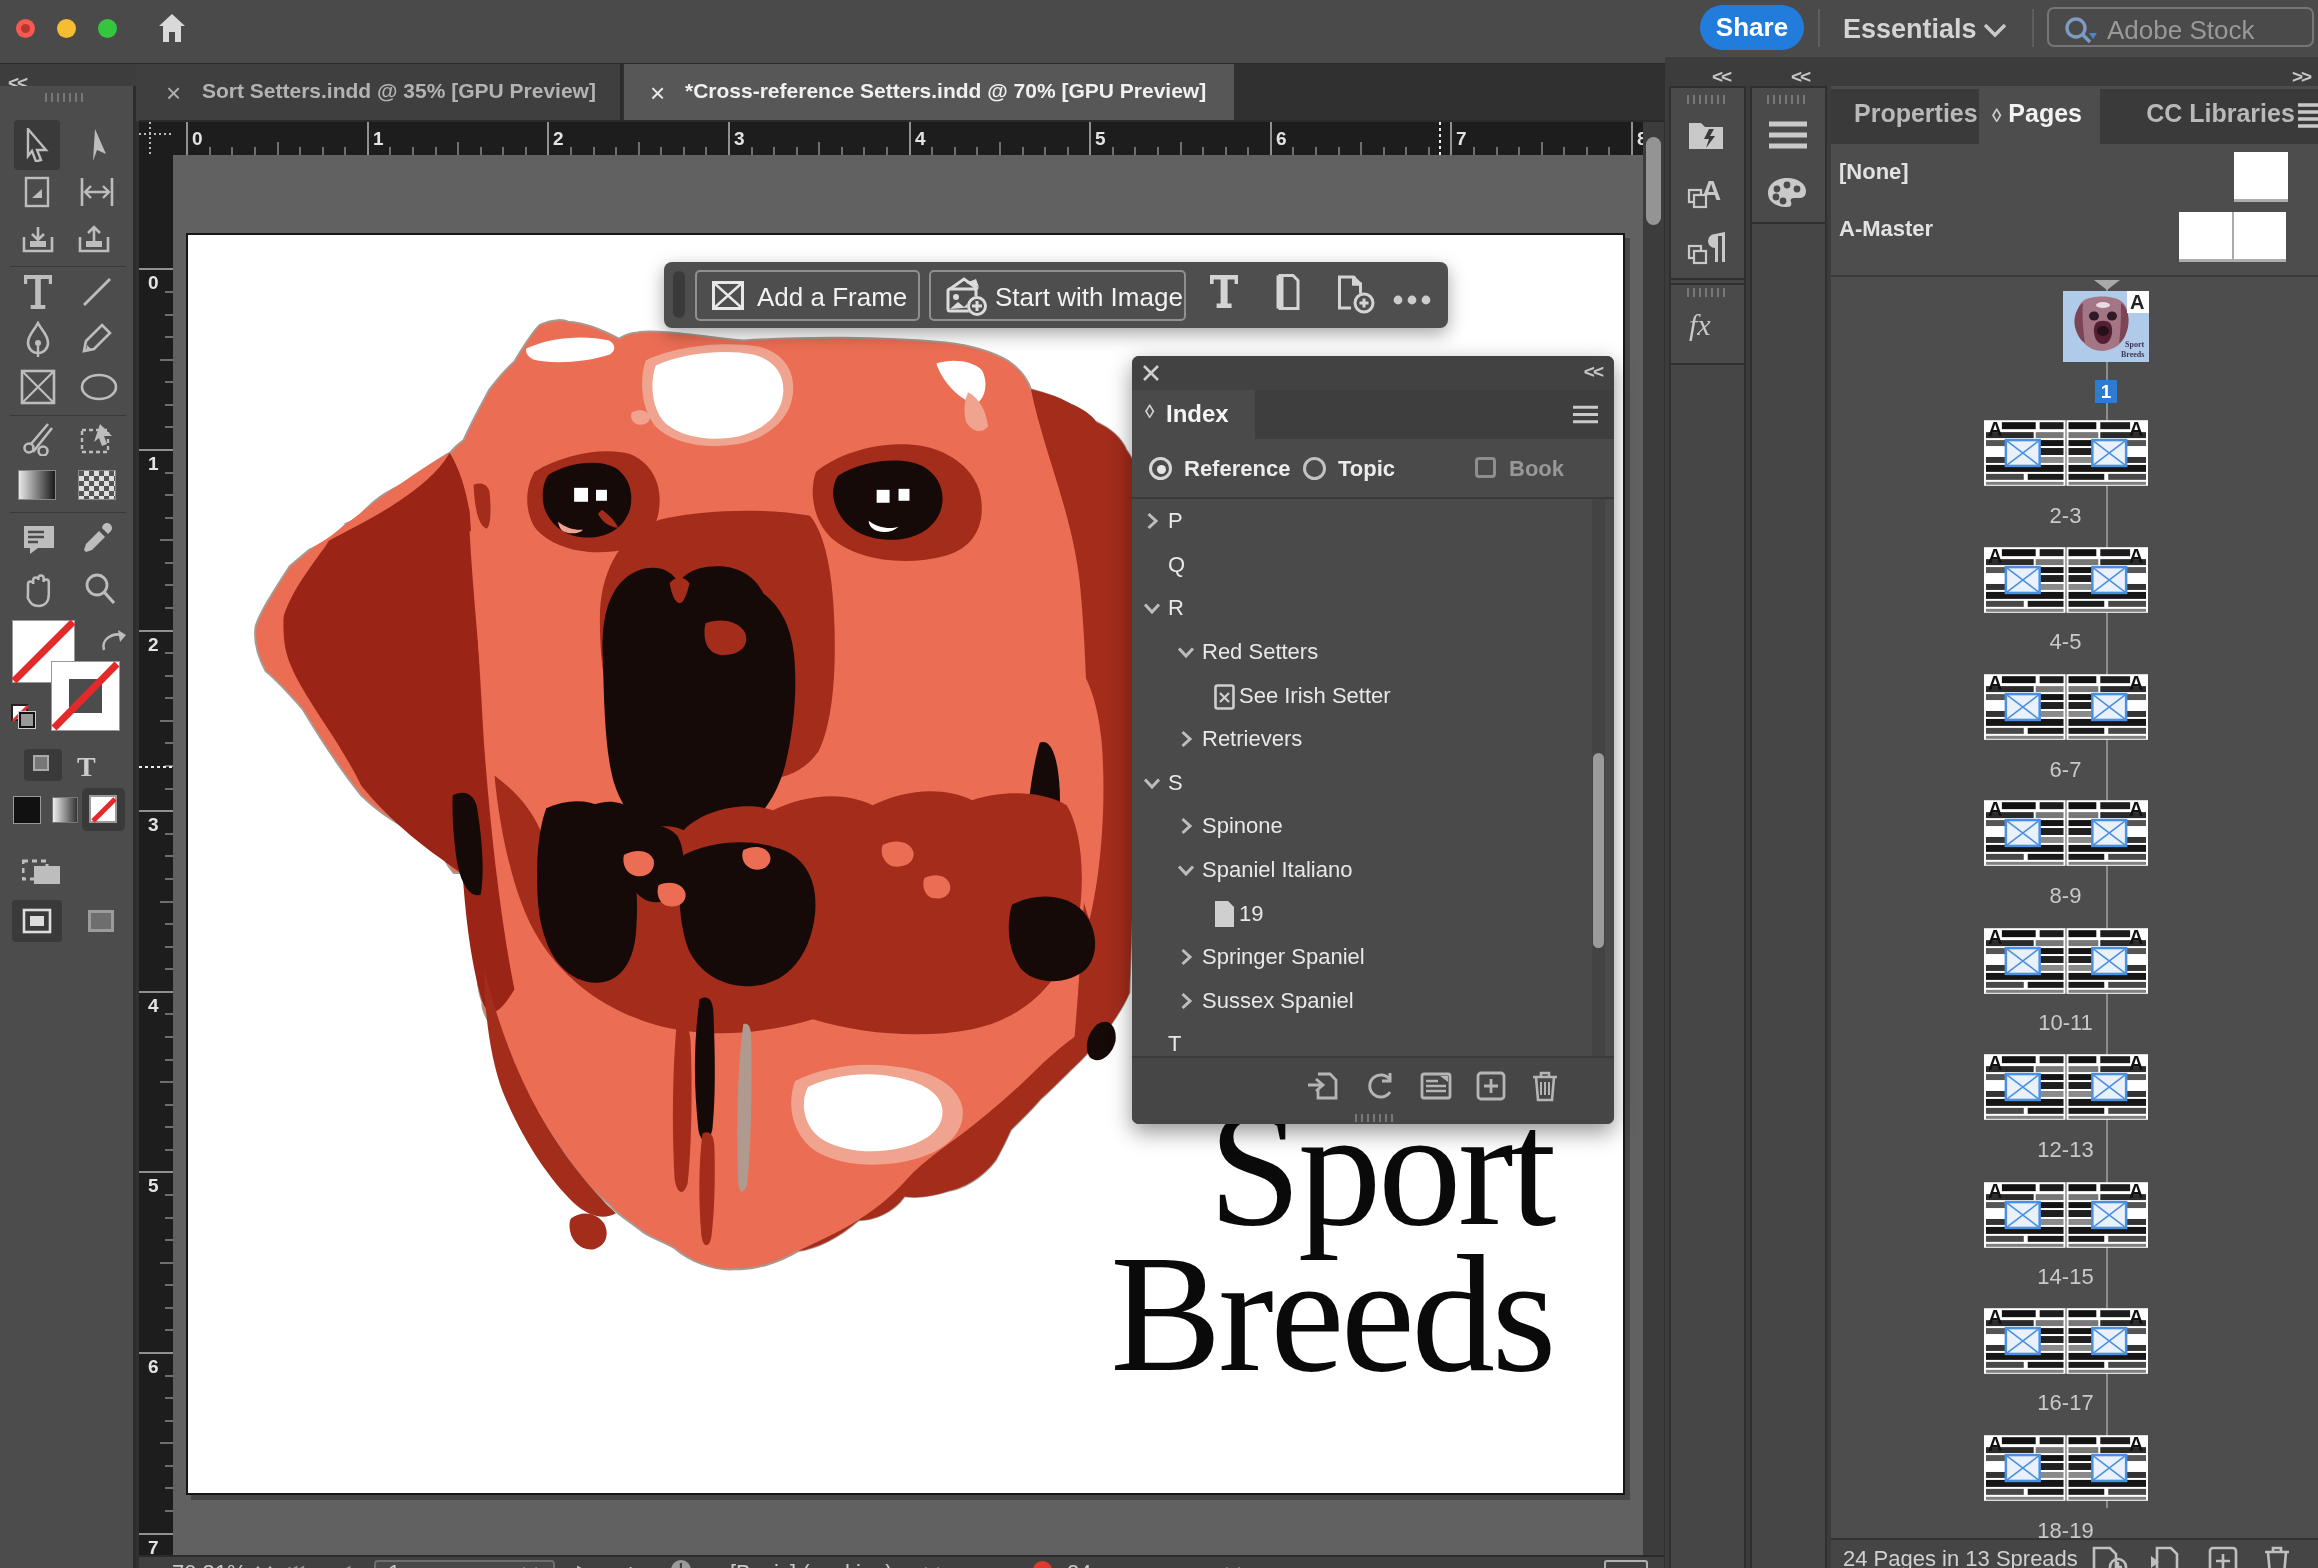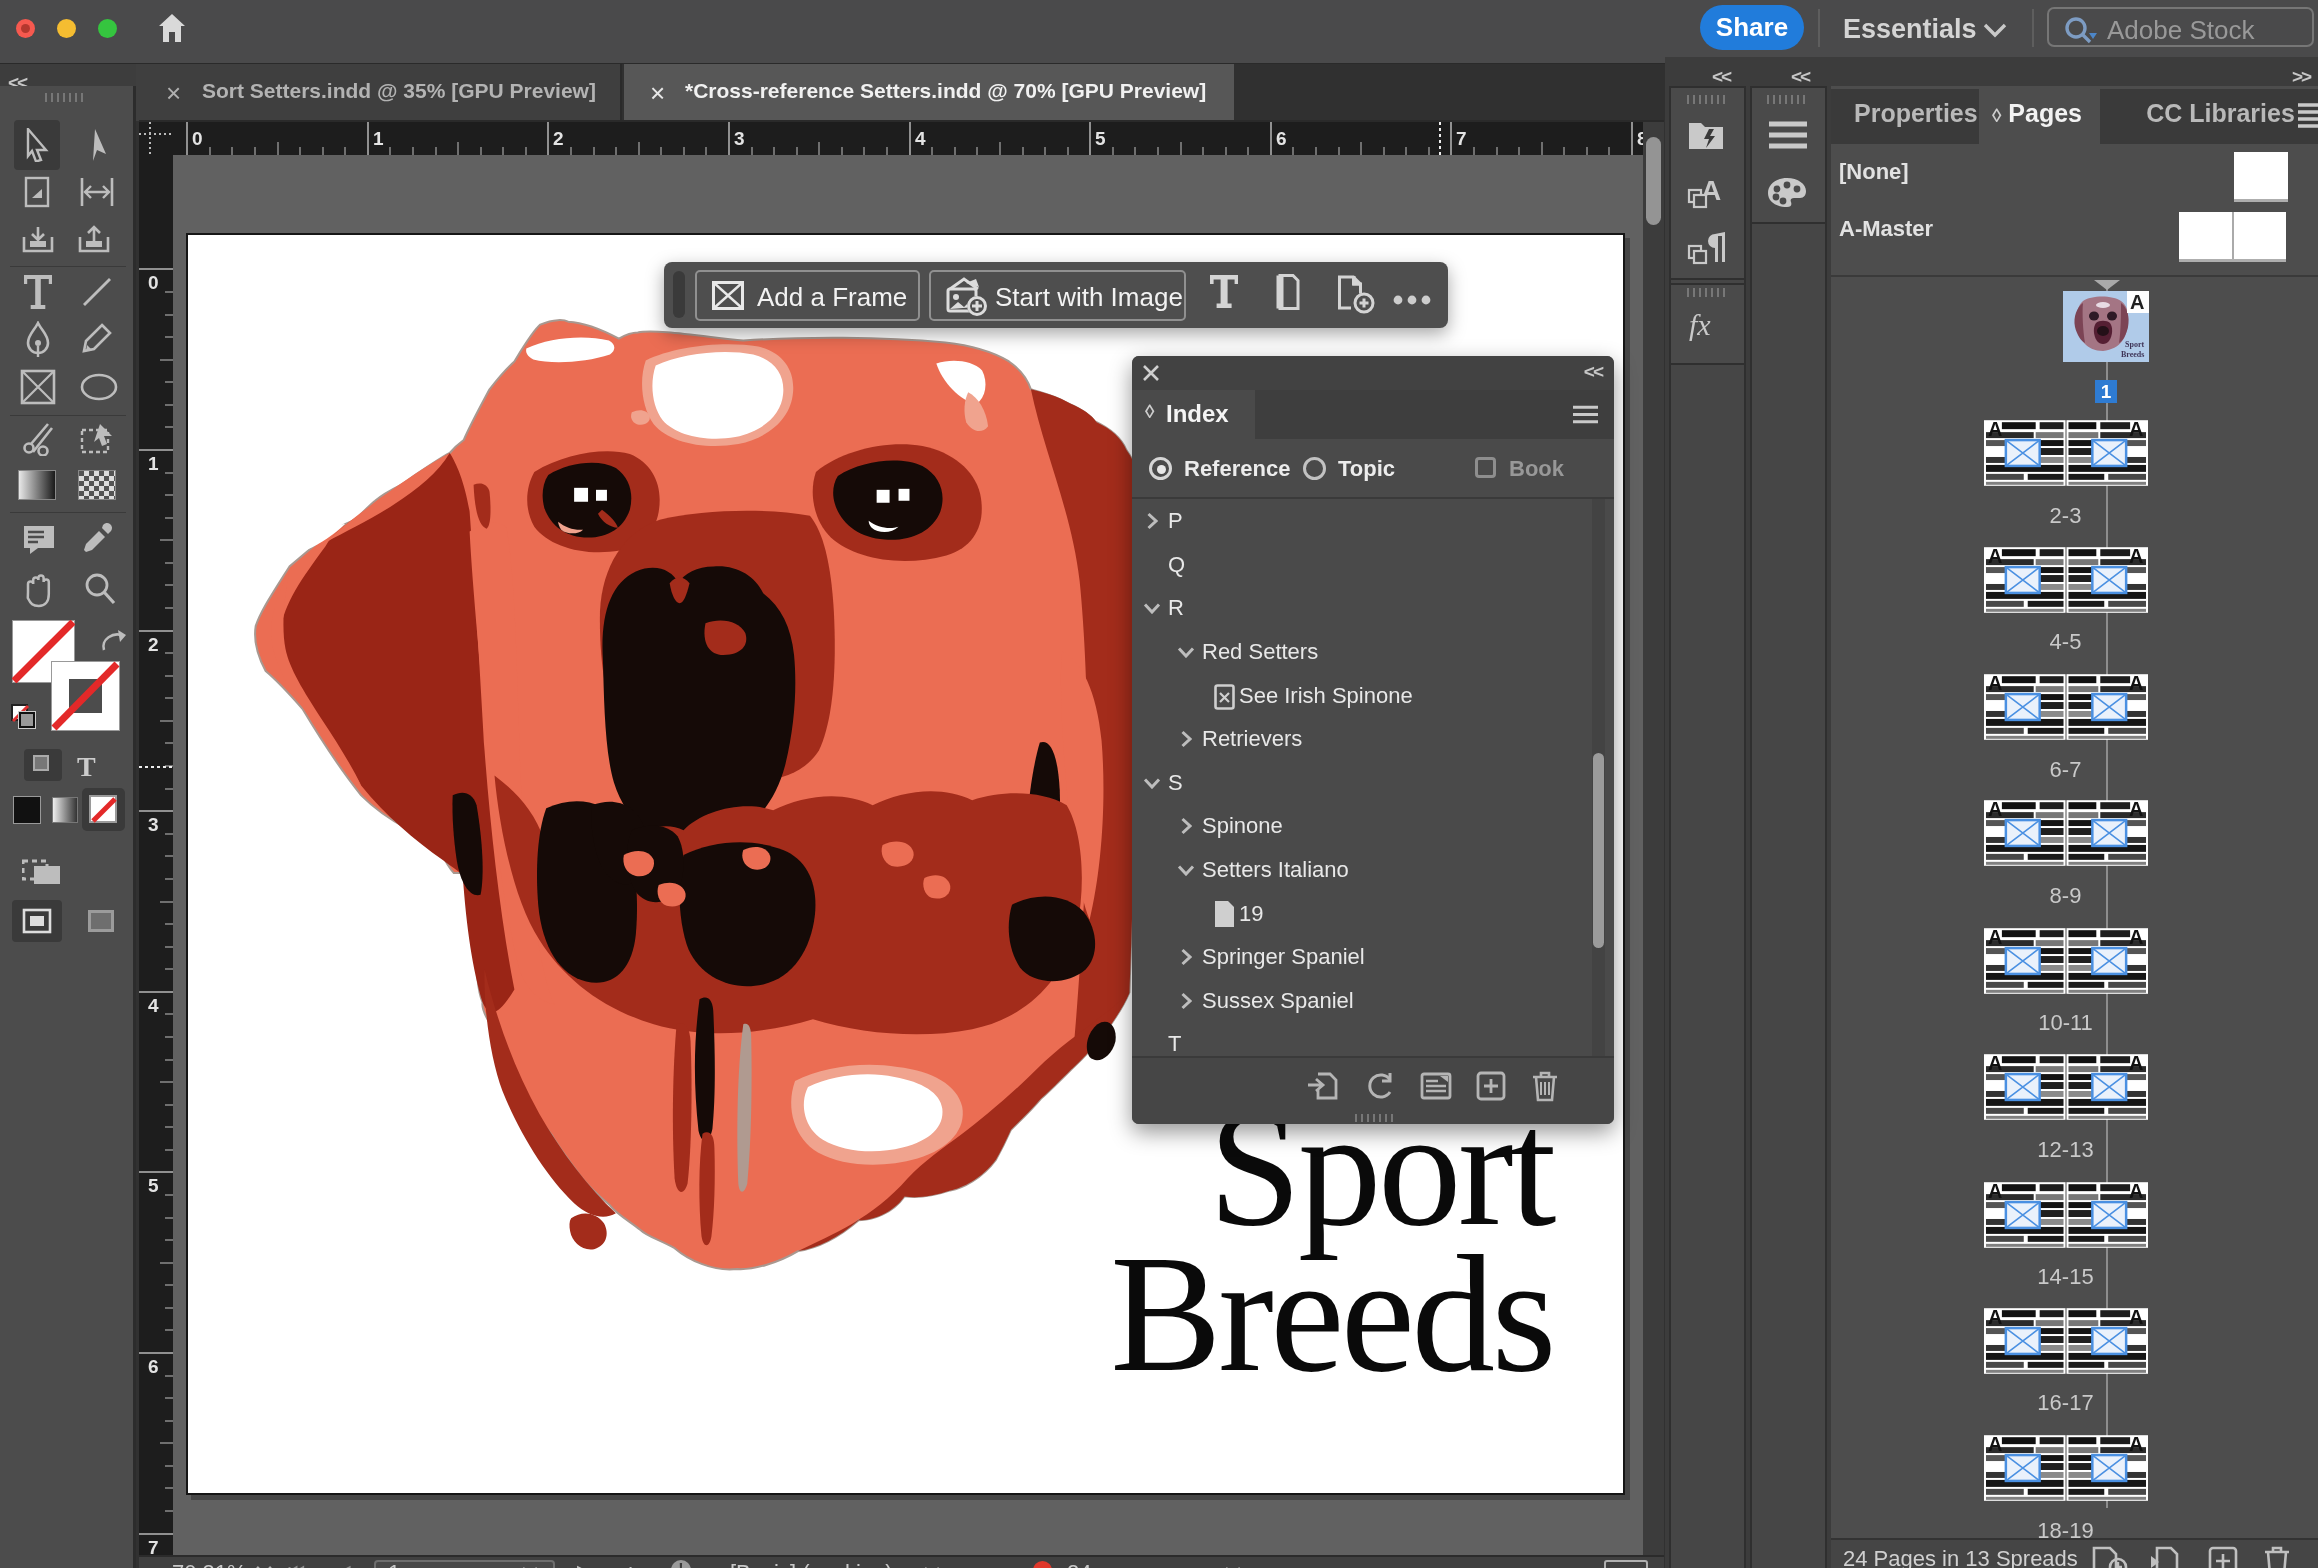--- a/index.html
+++ b/index.html
@@ -551,37 +551,37 @@
         </svg>
         <div class="idxrow" style="left:36px;top:230px;">R</div>
         <svg style="position:absolute;left:45px;top:290px" width="18" height="12" viewBox="0 0 18 12">
           <path d="M2 2.5 L9 10 L16 2.5" stroke="#bdbdbd" stroke-width="3" fill="none"></path>
         </svg>
         <div class="idxrow" style="left:70px;top:274px;">Red Setters</div>
         <svg style="position:absolute;left:82px;top:328px" width="21" height="26" viewBox="0 0 21 26">
           <rect x="1.5" y="1.5" width="18" height="23" rx="2" fill="none" stroke="#cfcfcf" stroke-width="2.6"></rect>
           <path d="M6 9 l9 9 M15 9 l-9 9" stroke="#cfcfcf" stroke-width="2.2"></path>
         </svg>
-        <div class="idxrow" style="left:107px;top:318px;">See Irish Spinone</div>
+        <div class="idxrow" style="left:107px;top:318px;">See Irish Setter</div>
         <svg style="position:absolute;left:48px;top:374px" width="12" height="18" viewBox="0 0 12 18">
           <path d="M2.5 2 L10 9 L2.5 16" stroke="#bdbdbd" stroke-width="3" fill="none"></path>
         </svg>
         <div class="idxrow" style="left:70px;top:361px;">Retrievers</div>
         <svg style="position:absolute;left:11px;top:421px" width="18" height="12" viewBox="0 0 18 12">
           <path d="M2 2.5 L9 10 L16 2.5" stroke="#bdbdbd" stroke-width="3" fill="none"></path>
         </svg>
         <div class="idxrow" style="left:36px;top:405px;">S</div>
         <svg style="position:absolute;left:48px;top:461px" width="12" height="18" viewBox="0 0 12 18">
           <path d="M2.5 2 L10 9 L2.5 16" stroke="#bdbdbd" stroke-width="3" fill="none"></path>
         </svg>
         <div class="idxrow" style="left:70px;top:448px;">Spinone</div>
         <svg style="position:absolute;left:45px;top:508px" width="18" height="12" viewBox="0 0 18 12">
           <path d="M2 2.5 L9 10 L16 2.5" stroke="#bdbdbd" stroke-width="3" fill="none"></path>
         </svg>
-        <div class="idxrow" style="left:70px;top:492px;">Setters Italiano</div>
+        <div class="idxrow" style="left:70px;top:492px;">Spaniel Italiano</div>
         <svg style="position:absolute;left:82px;top:545px" width="21" height="26" viewBox="0 0 21 26">
           <path d="M1 0 h13 l6 6 v20 h-19 z" fill="#cfcfcf"></path>
         </svg>
         <div class="idxrow" style="left:107px;top:536px;">19</div>
         <svg style="position:absolute;left:48px;top:592px" width="12" height="18" viewBox="0 0 12 18">
           <path d="M2.5 2 L10 9 L2.5 16" stroke="#bdbdbd" stroke-width="3" fill="none"></path>
         </svg>
         <div class="idxrow" style="left:70px;top:579px;">Springer Spaniel</div>
         <svg style="position:absolute;left:48px;top:636px" width="12" height="18" viewBox="0 0 12 18">
           <path d="M2.5 2 L10 9 L2.5 16" stroke="#bdbdbd" stroke-width="3" fill="none"></path>

